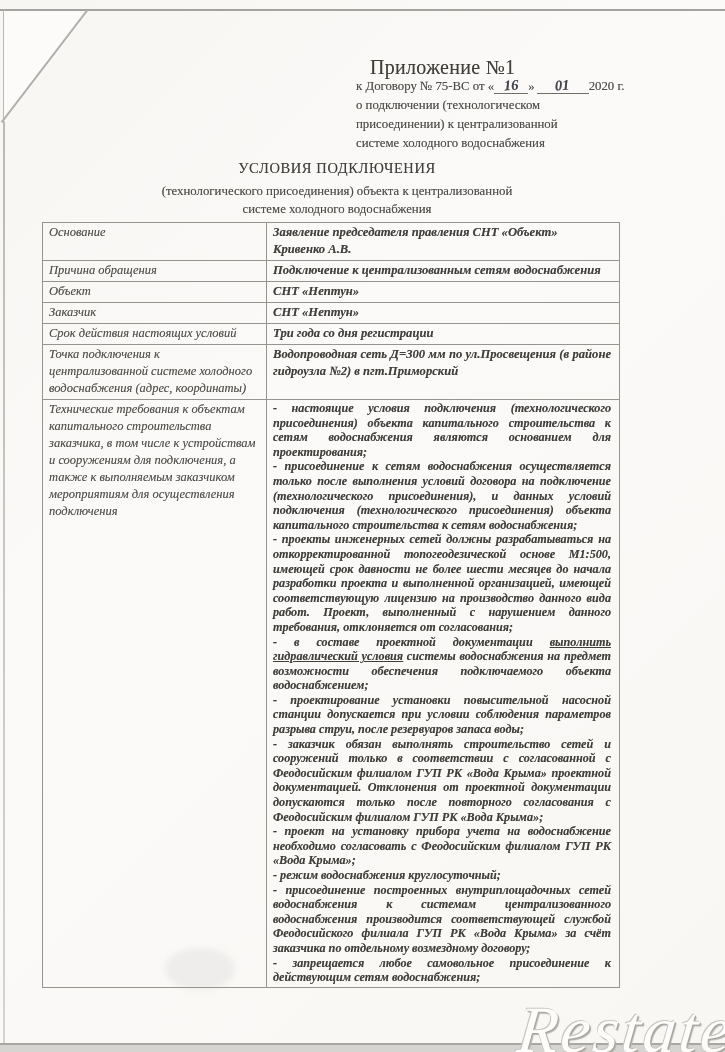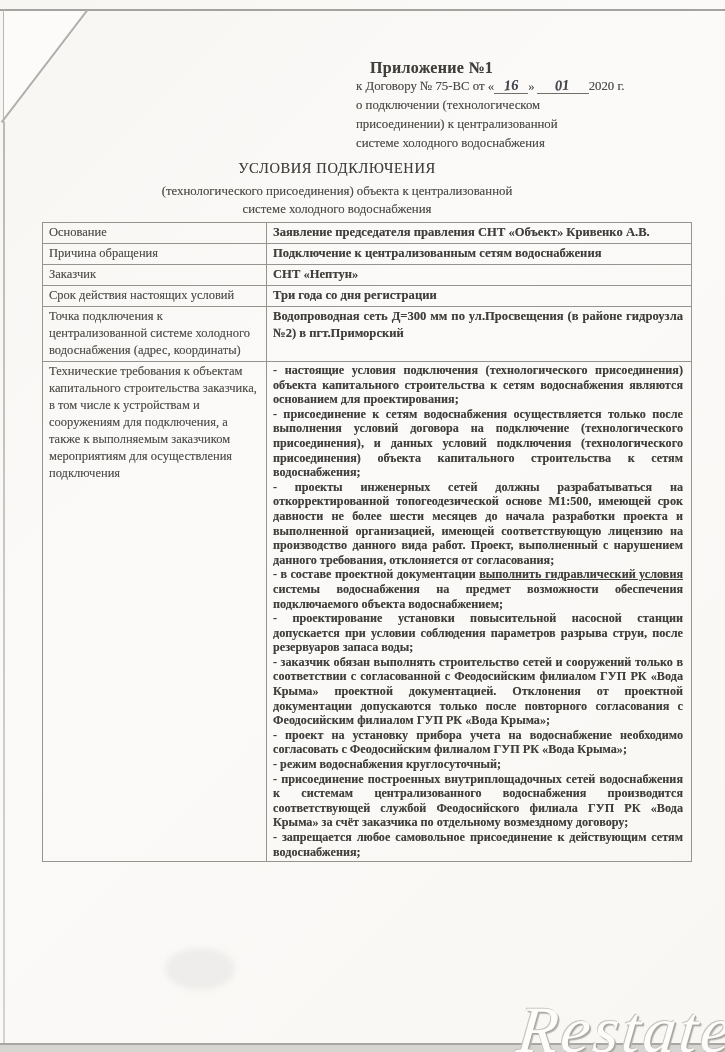--- a/index.html
+++ b/index.html
@@ -30,35 +30,35 @@
     position:absolute; right:-8px; bottom:-16px;
     font-size:66px; font-style:italic; letter-spacing:3px;
     color:#fdfdfc;
     text-shadow:-1px -1px 0 #c9c5be, 1px 1px 0 #a8a49d, 2px 2px 1px #b7b3ac;
     transform:skewX(-6deg);
     white-space:nowrap;
   }
   
   .header-block { position:absolute; top:58px; left:356px; width:320px;
     font-size:12.8px; line-height:19px; color:#4e4d49; }
-  .appendix { font-weight:bold; font-size:16px; color:#403f3b; padding-left:14px; letter-spacing:0.3px; }
+  .appendix { font-weight:normal; font-size:20px; color:#403f3b; padding-left:14px; letter-spacing:0.3px; }
   .contract-line { white-space:nowrap; }
   .hw { display:inline-block; font-style:italic; font-weight:600; color:#474754;
     font-size:14.5px; transform:rotate(-4deg); }
   .blank { display:inline-block; border-bottom:1px solid #6f6e6a; text-align:center; line-height:14px; }
   .blank-day { width:34px; }
   .blank-month { width:52px; margin-left:2px; }
   .year { margin-left:0; }
   
   .title-block { position:absolute; top:160px; left:57px; width:560px; text-align:center; }
   .doc-title { font-weight:normal; font-size:14.5px; letter-spacing:0.6px; color:#3f3e3a; }
   .doc-subtitle { font-size:12.8px; line-height:17.5px; color:#4e4d49; margin-top:6px; }
   
-  table.doc-table { position:absolute; top:222px; left:42px; width:650px;
-    border-collapse:collapse; table-layout:fixed; }
+  table.doc-table { position:absolute; top:222px; left:42px; width:578px;
+    border-collapse:collapse; table-layout:fixed;font-style:italic; }
   .doc-table td { border:1px solid #96948f; vertical-align:top;
     padding:1px 8px 2px 6px; font-size:12.5px; line-height:17px; color:#52514d; }
   .doc-table td.col-label { width:224px; }
   .doc-table td.col-value { font-weight:bold; color:#403f3b; font-size:12.6px; }
   .doc-table td.col-value.justify { text-align:justify; }
   .bullets p { margin:0; font-weight:bold; color:#403f3b;
     font-size:12.2px; line-height:14.6px; text-align:justify; }
   .bullets .u { text-decoration:underline; }
   
   .sheet { text-shadow:0 0 0.4px rgba(90,90,88,0.55); }
@@ -94,20 +94,24 @@
     <tbody>
       <tr>
         <td class="col-label">Основание</td>
         <td class="col-value">Заявление председателя правления СНТ «Объект» Кривенко А.В.</td>
       </tr>
       <tr>
         <td class="col-label">Причина обращения</td>
         <td class="col-value">Подключение к централизованным сетям водоснабжения</td>
       </tr>
       <tr>
+        <td class="col-label">Объект</td>
+        <td class="col-value">СНТ «Нептун»</td>
+      </tr>
+      <tr>
         <td class="col-label">Заказчик</td>
         <td class="col-value">СНТ «Нептун»</td>
       </tr>
       <tr>
         <td class="col-label">Срок действия настоящих условий</td>
         <td class="col-value">Три года со дня регистрации</td>
       </tr>
       <tr>
         <td class="col-label">Точка подключения к централизованной системе холодного водоснабжения (адрес, координаты)</td>
         <td class="col-value justify">Водопроводная сеть Д=300 мм  по ул.Просвещения (в районе гидроузла №2) в пгт.Приморский</td>

